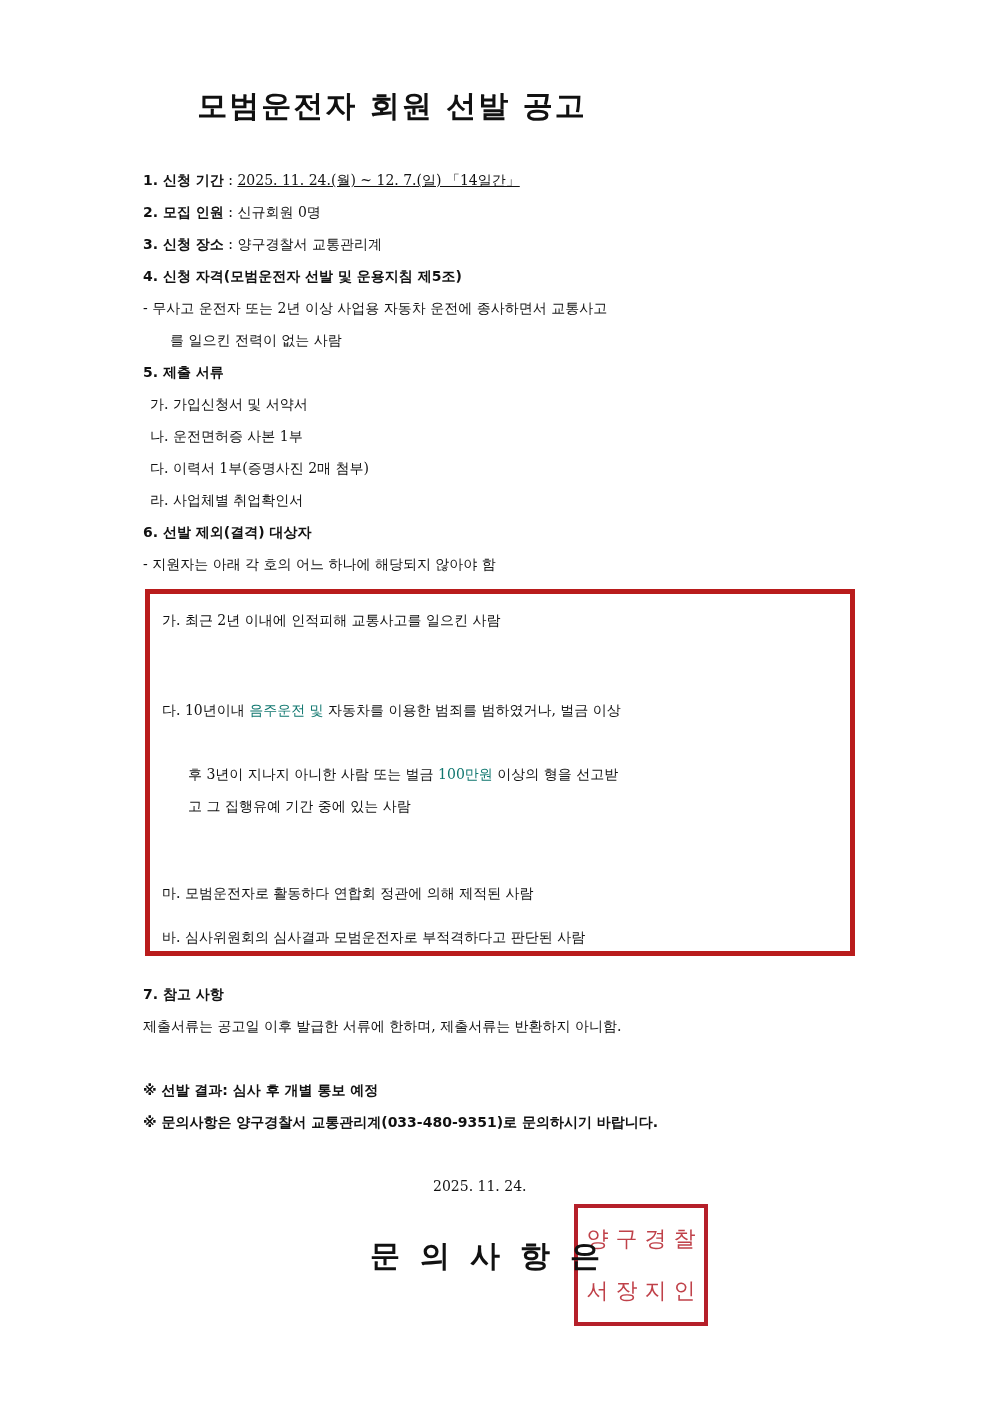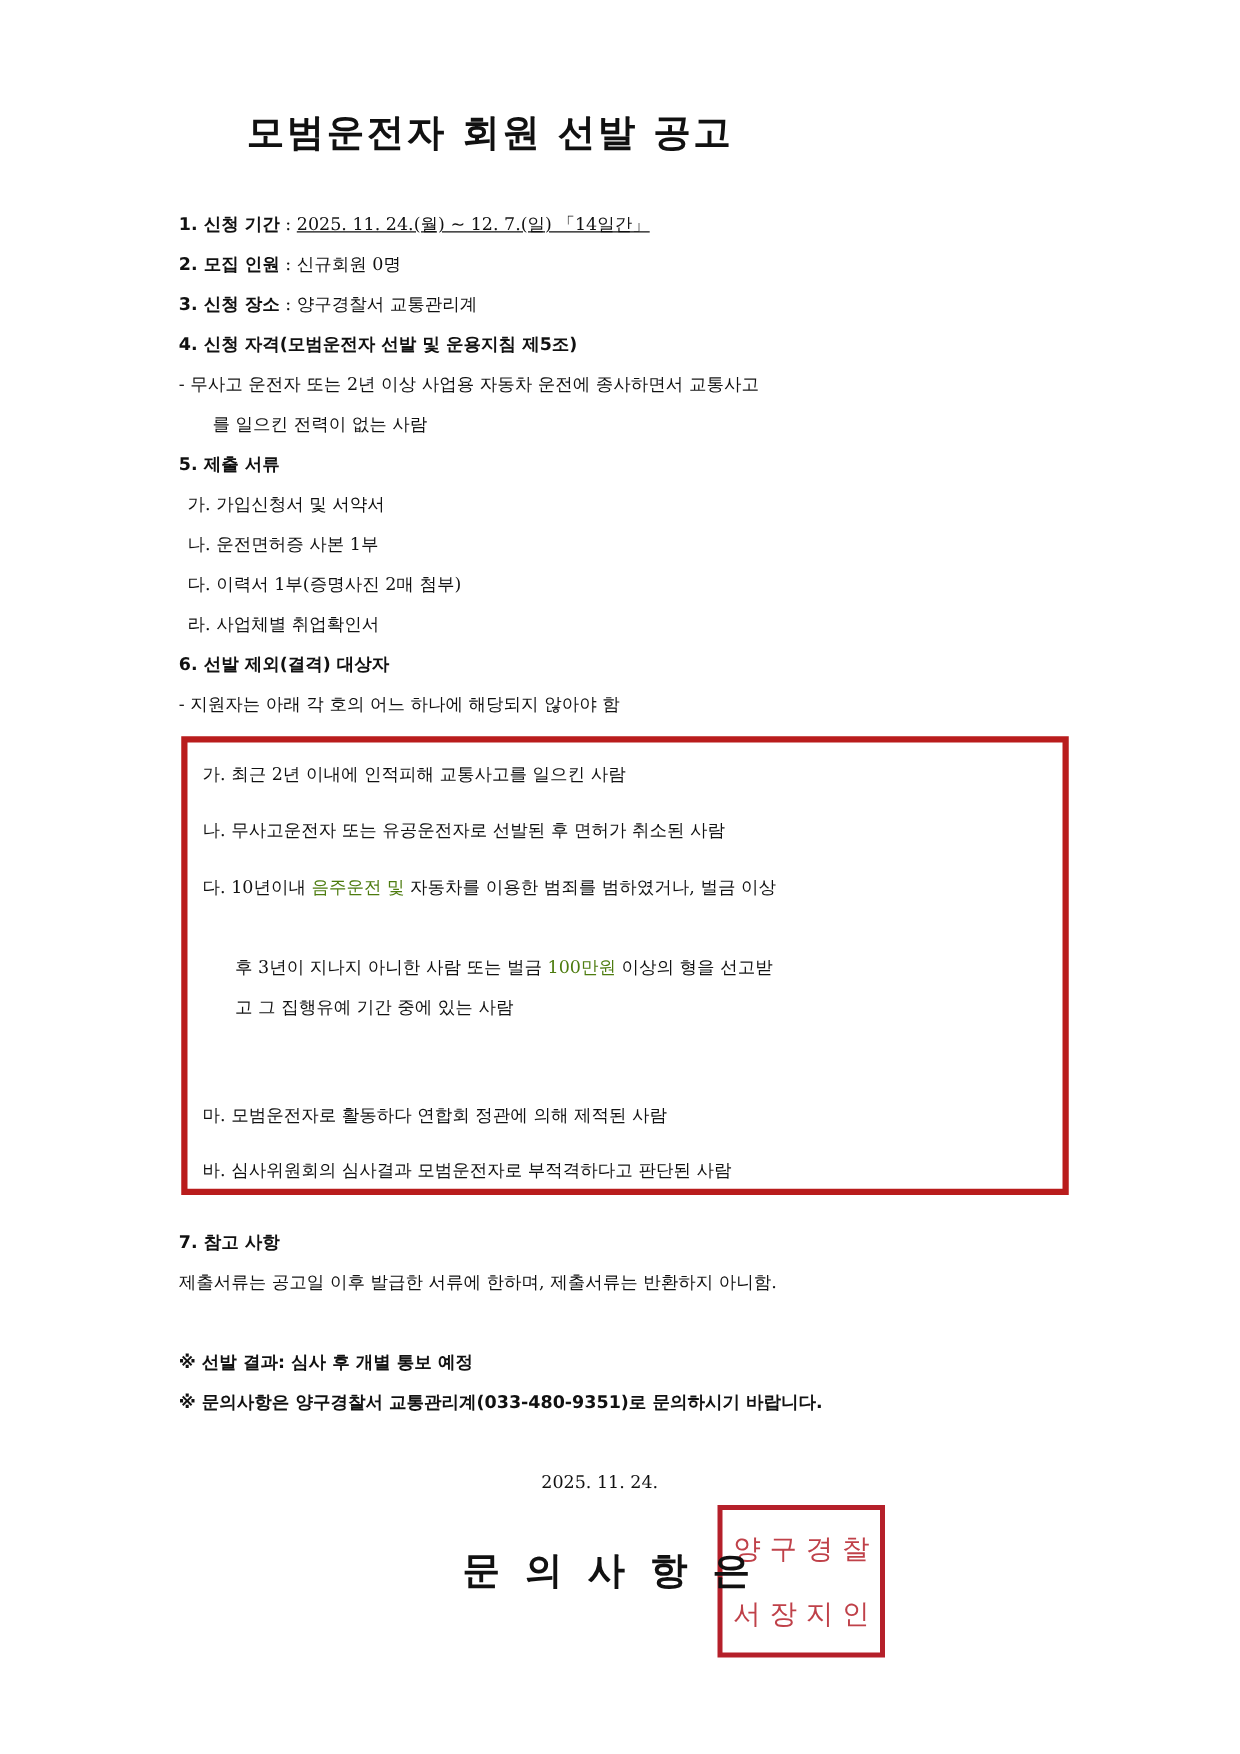--- a/index.html
+++ b/index.html
@@ -11,21 +11,21 @@
     .title {
       position: absolute; left: 0; width: 784px; top: 86px;
       text-align: center; font-family: "DejaVu Sans", "Liberation Sans", sans-serif;
       font-size: 30px; font-weight: bold; letter-spacing: 2px;
     }
     .line {
       position: absolute; font-size: 14px; line-height: 24px; white-space: nowrap;
     }
     .bold { font-weight: bold; font-family: "DejaVu Sans", "Liberation Sans", sans-serif; }
     .u { text-decoration: underline; }
-    .blue { color: #4d7c0f; }
+    .blue { color: #0f766e; }
     .box {
       position: absolute; left: 145px; top: 589px; width: 700px; height: 357px;
       border: 5px solid #b91c1c;
     }
     .box .line { left: 12px; }
     .sign {
       position: absolute; left: 370px; top: 1236px;
       font-family: "DejaVu Sans", "Liberation Sans", sans-serif;
       font-size: 30px; font-weight: bold; letter-spacing: 20px;
       z-index: 2;
@@ -63,21 +63,20 @@
 <div class="line" style="left:150px;top:392px;">가. 가입신청서 및 서약서</div>
 <div class="line" style="left:150px;top:424px;">나. 운전면허증 사본 1부</div>
 <div class="line" style="left:150px;top:456px;">다. 이력서 1부(증명사진 2매 첨부)</div>
 <div class="line" style="left:150px;top:488px;">라. 사업체별 취업확인서</div>
 
 <div class="line bold" style="left:143px;top:520px;">6. 선발 제외(결격) 대상자</div>
 <div class="line" style="left:143px;top:552px;"> - 지원자는 아래 각 호의 어느 하나에 해당되지 않아야 함</div>
 
 <div class="box">
   <div class="line" style="top:14px;">가. 최근 2년 이내에 인적피해 교통사고를 일으킨 사람</div>
-  <div class="line" style="top:59px;">나. 무사고운전자 또는 유공운전자로 선발된 후 면허가 취소된 사람</div>
   <div class="line" style="top:104px;">
     <span>다. 10년이내 </span><span class="blue">음주운전 및</span><span> 자동차를 이용한 범죄를 범하였거나,  벌금 이상</span>
   </div>
   <div class="line" style="top:168px;left:38px;">
     <span>후 3년이 지나지 아니한 사람 또는 벌금 </span><span class="blue">100만원</span><span> 이상의 형을 선고받</span>
   </div>
   <div class="line" style="top:200px;left:38px;">고 그 집행유예 기간 중에 있는 사람</div>
   <div class="line" style="top:287px;">마. 모범운전자로 활동하다 연합회 정관에 의해 제적된 사람</div>
   <div class="line" style="top:331px;">바. 심사위원회의 심사결과 모범운전자로 부적격하다고 판단된 사람</div>
 </div>

